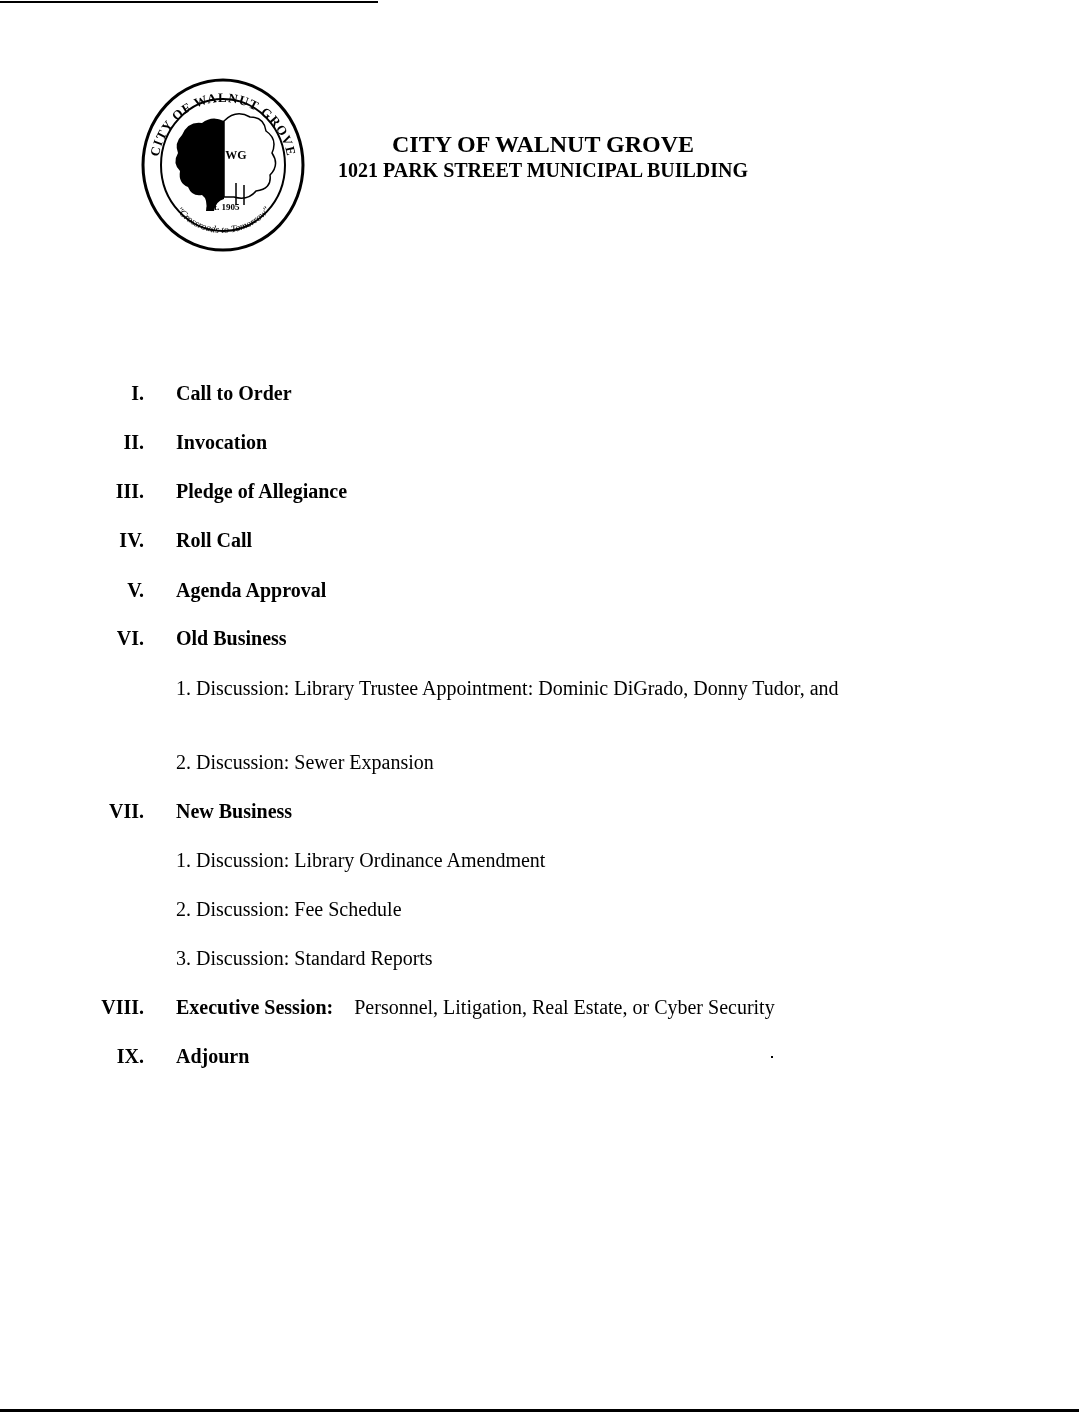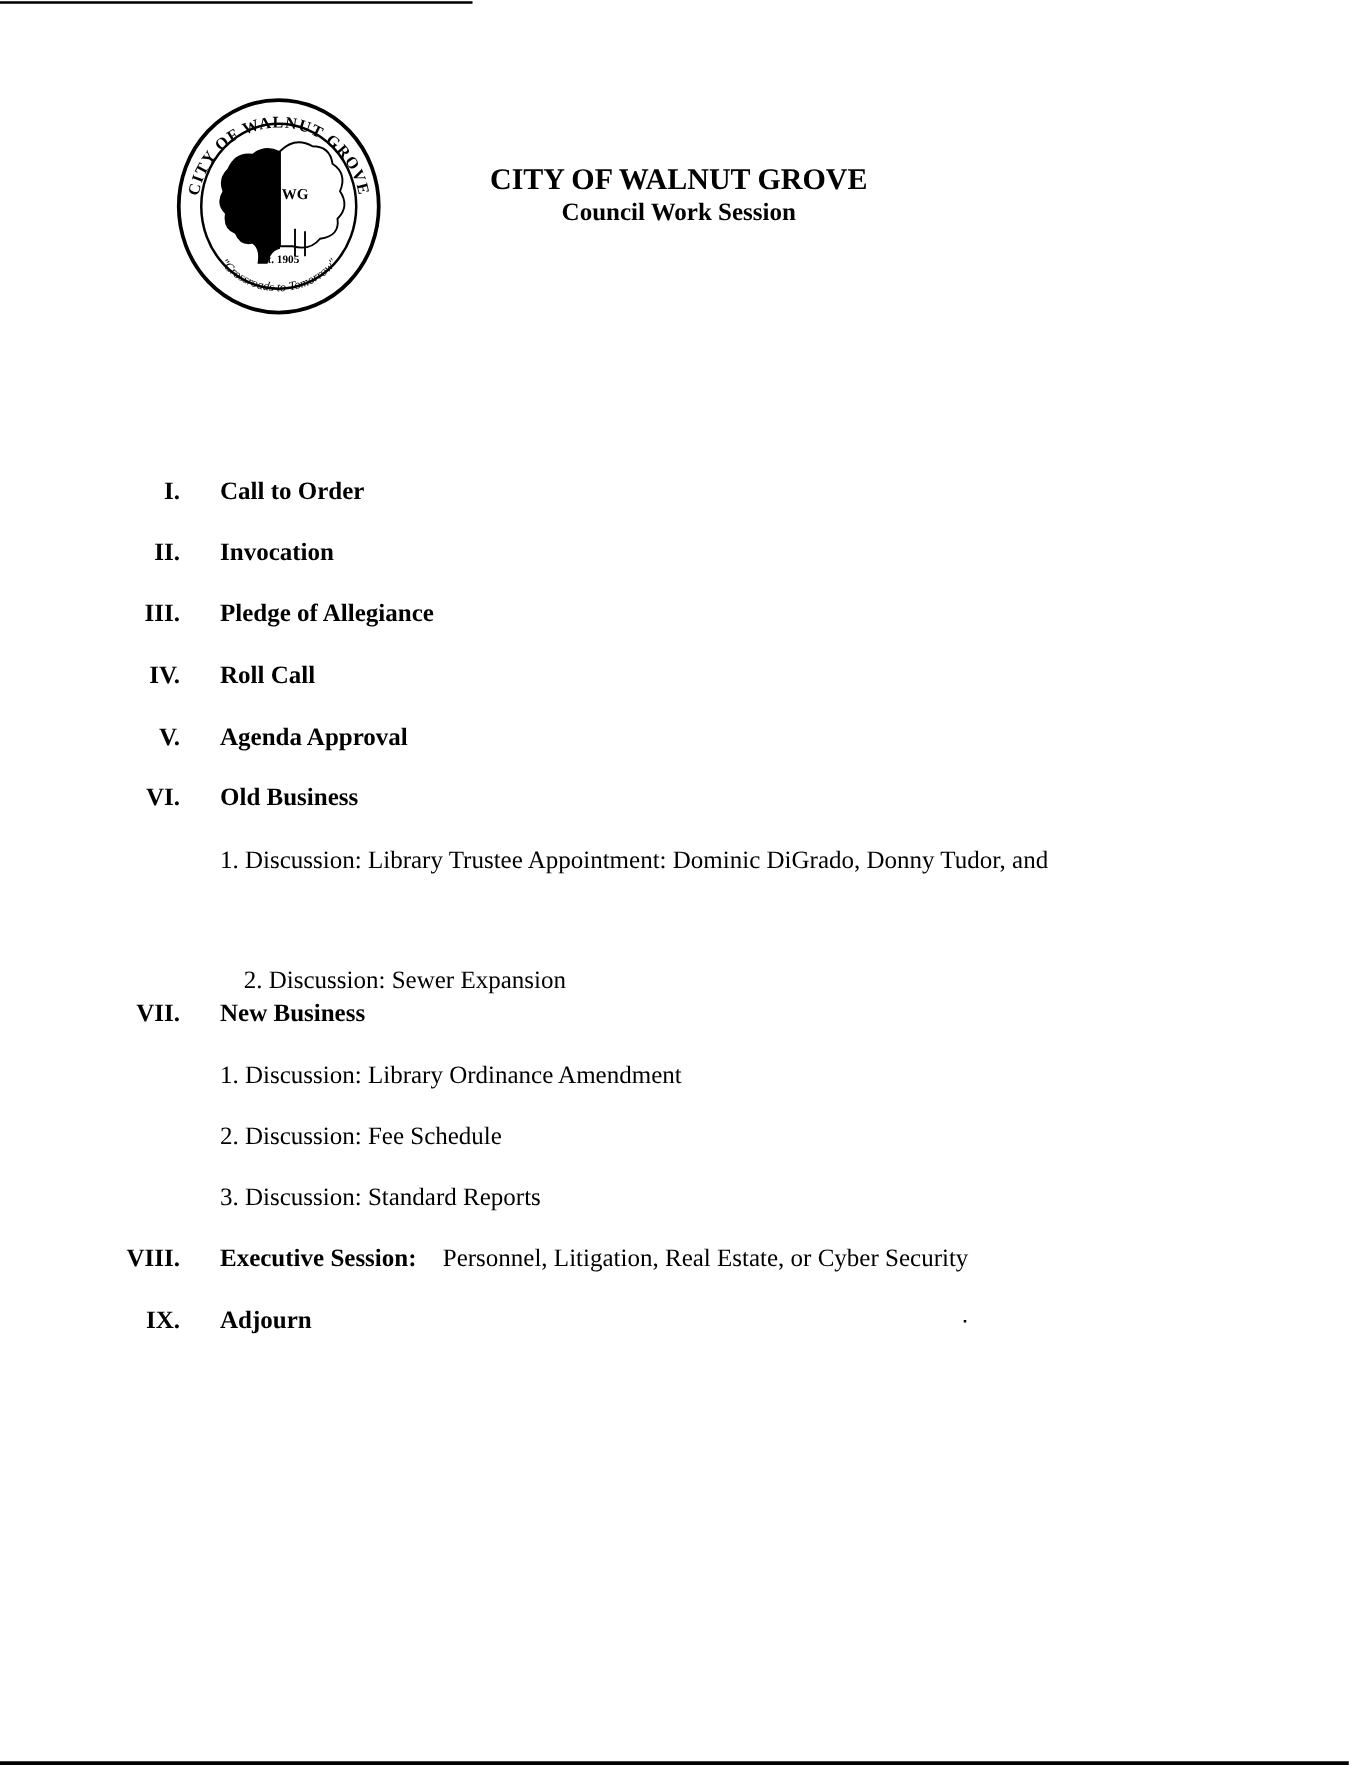--- a/index.html
+++ b/index.html
@@ -44,21 +44,21 @@
   <path d="M42 60 q6-14 20-12 q10-8 22-2 v78 q-8 2-10 12 h-8 q2-12-4-16 q-10 2-14-8 q-10-4-8-16 q-8-8-2-18 q-4-10 4-18z" fill="#000"></path>
 
   <path d="M84 46 q12-12 26-4 q14 0 16 14 q12 8 6 22 q8 12-2 22 q2 14-14 16 q-8 10-22 6 h-10z" fill="#fff" stroke="#000" stroke-width="1.5"></path>
   <path d="M96 108 v22 M104 110 v20" stroke="#000" stroke-width="1.5"></path>
   <text x="96" y="84" font-family="Liberation Serif, serif" font-weight="bold" font-size="12" text-anchor="middle" id="seal-mono">WG</text>
   <text x="83" y="135" font-family="Liberation Serif, serif" font-weight="bold" font-size="9" text-anchor="middle" id="seal-est">est. 1905</text>
 </svg>
 
 <div class="header">
   <div class="title">CITY OF WALNUT GROVE</div>
-  <div class="line">Council Work Session</div>
+  <div class="line">1021 PARK STREET MUNICIPAL BUILDING</div>
 </div>
 
 <div>
   <div class="agenda-item" style="top:381px;">
     <span class="roman" style="left:84px;">I.</span>
     <span class="label">Call to Order</span>
   </div>
   <div class="agenda-item" style="top:430px;">
     <span class="roman" style="left:84px;">II.</span>
     <span class="label">Invocation</span>
@@ -75,21 +75,21 @@
     <span class="roman" style="left:84px;">V.</span>
     <span class="label">Agenda Approval</span>
   </div>
   <div class="agenda-item" style="top:626px;">
     <span class="roman" style="left:84px;">VI.</span>
     <span class="label">Old Business</span>
   </div>
   <div class="sub" style="top:676px;">
     <span>1. Discussion: Library Trustee Appointment: Dominic DiGrado, Donny Tudor, and</span>
   </div>
-  <div class="sub" style="top:772px;margin-left:19px;">
+  <div class="sub" style="top:750px;">
     <span>2. Discussion: Sewer Expansion</span>
   </div>
 
   <div class="agenda-item" style="top:799px;">
     <span class="roman" style="left:84px;">VII.</span>
     <span class="label">New Business</span>
   </div>
   <div class="sub" style="top:848px;">
     <span>1. Discussion: Library Ordinance Amendment</span>
   </div>

